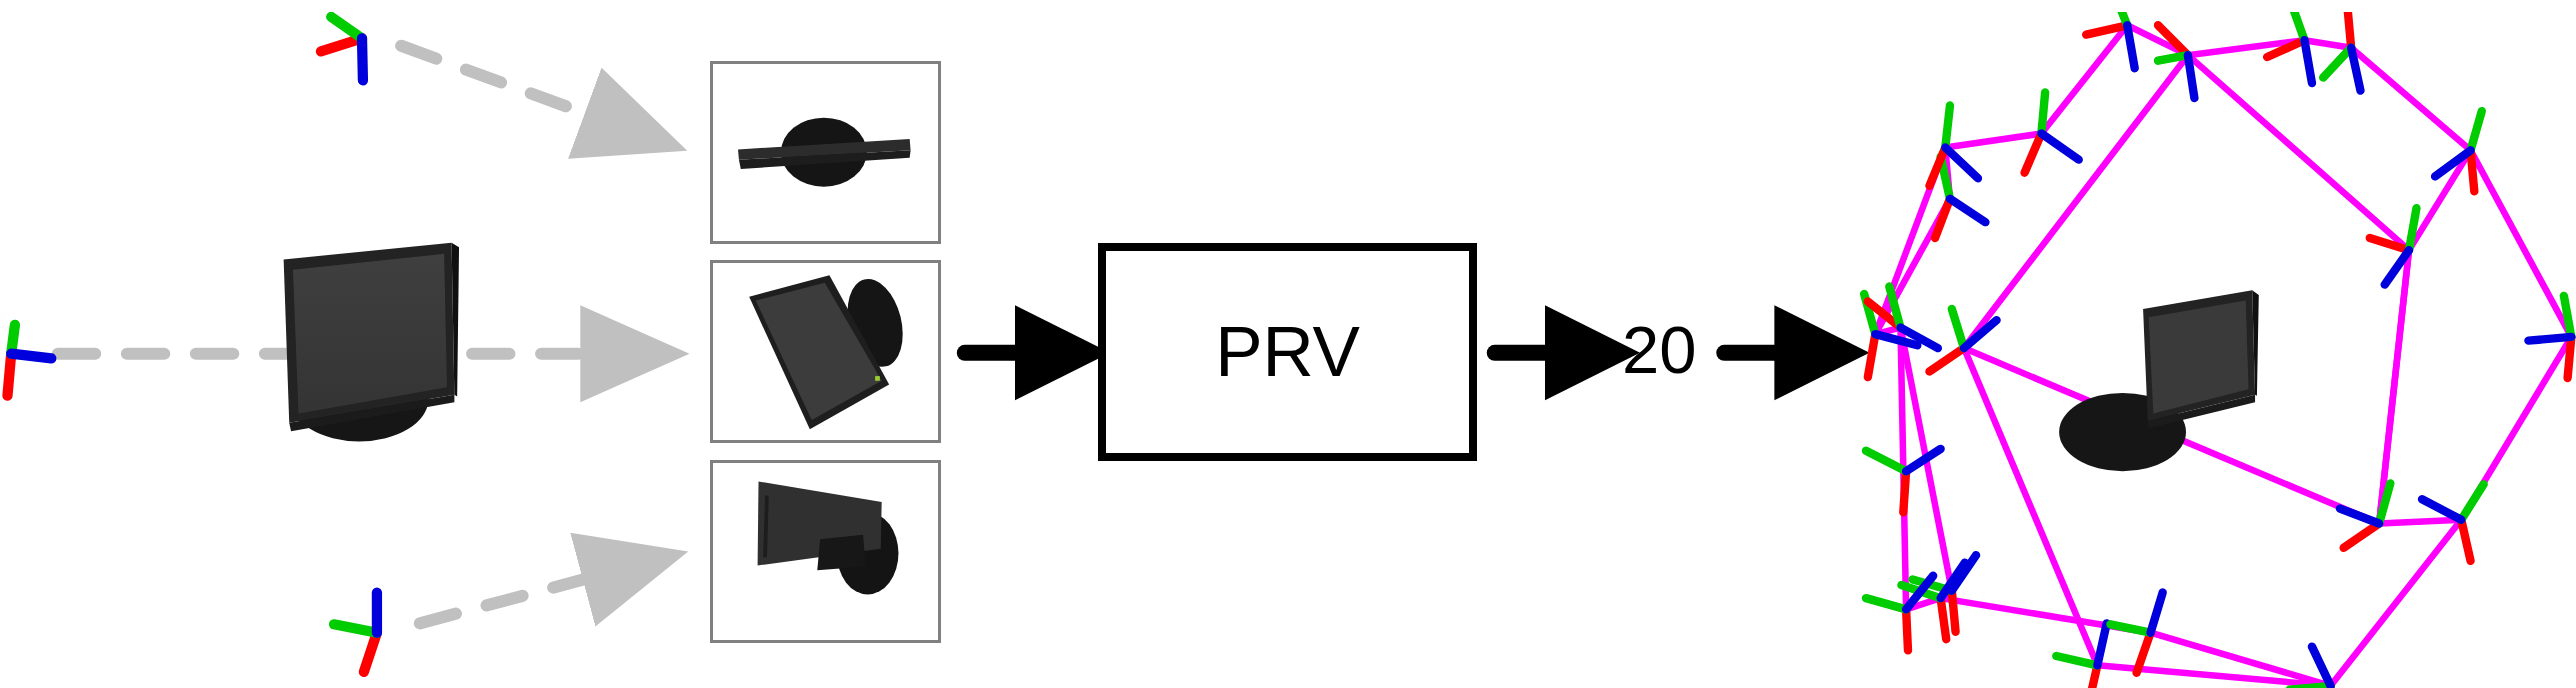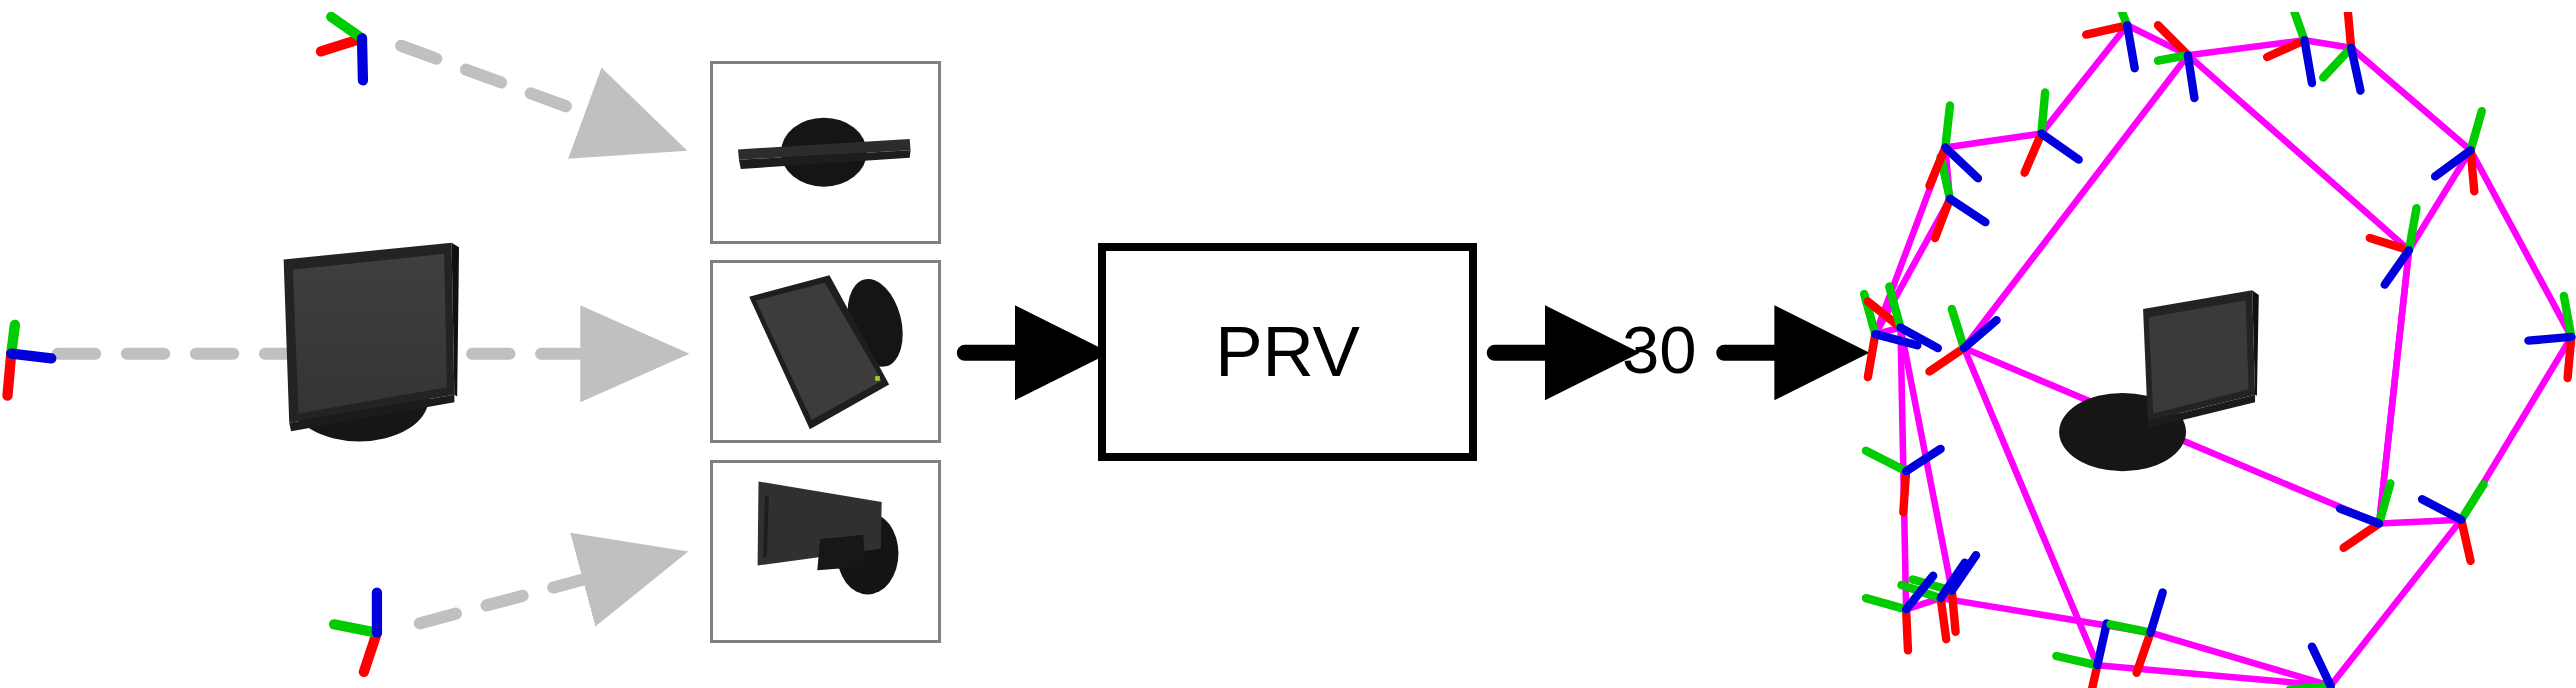--- a/index.html
+++ b/index.html
@@ -231,16 +231,16 @@
   </svg>
 
   <div class="panel-box" style="left:710px;top:49px;width:231px;height:183px;background:transparent;"></div>
   <div class="panel-box" style="left:710px;top:248px;width:231px;height:183px;background:transparent;"></div>
   <div class="panel-box" style="left:710px;top:448px;width:231px;height:183px;background:transparent;"></div>
 
   <div class="net-box" style="left:1098px;top:231px;width:379px;height:218px;">
     <div class="net-line">PRV</div>
   </div>
 
-  <div class="count-label" style="left:1622px;top:304px;">30</div>
+  <div class="count-label" style="left:1622px;top:304px;">20</div>
 
 </div>
 
 
 </body></html>

